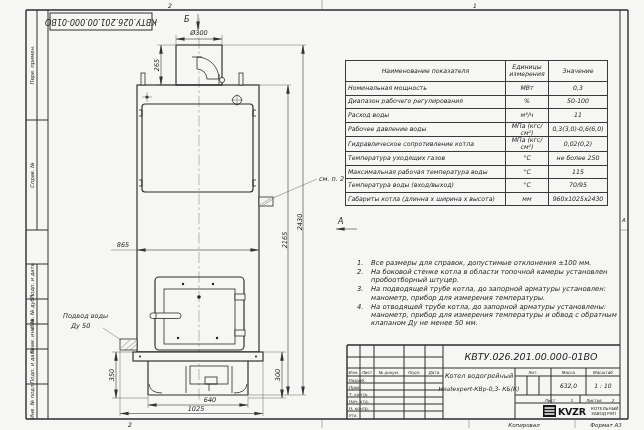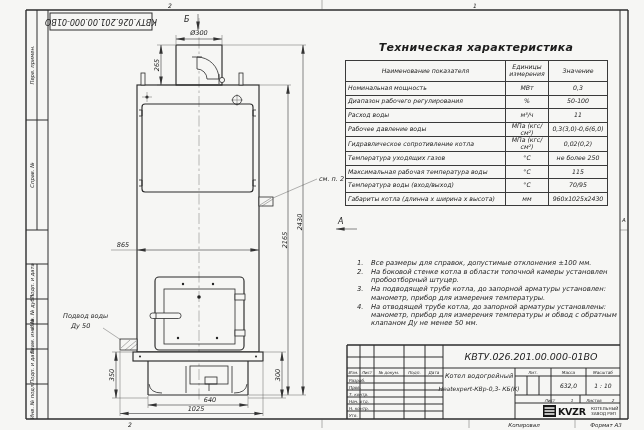--- a/index.html
+++ b/index.html
@@ -218,21 +218,20 @@
       <text x="558" y="415" style="font-size:9.5px;font-weight:bold;fill:#161616;letter-spacing:-0.3px">KVZR</text>
       <text class="t45" x="591" y="409.5" fill="#333">КОТЕЛЬНЫЙ</text>
       <text class="t45" x="591" y="415" fill="#333">ЗАВОД РЭП</text>
     </g>
   </g>
 
   <text class="t55 it mid" x="524" y="426.5">Копировал</text>
   <text class="t55 it mid" x="606" y="426.5">Формат А3</text>
 </svg>
 
-<div id="spec-title">Техническая характеристика</div>
 <div id="spec">
   <table>
     <colgroup>
           <col style="width:160px">
           <col style="width:43px">
           <col style="width:59px">
         </colgroup>
     <thead>
       <tr>
         <th>Наименование показателя</th>

